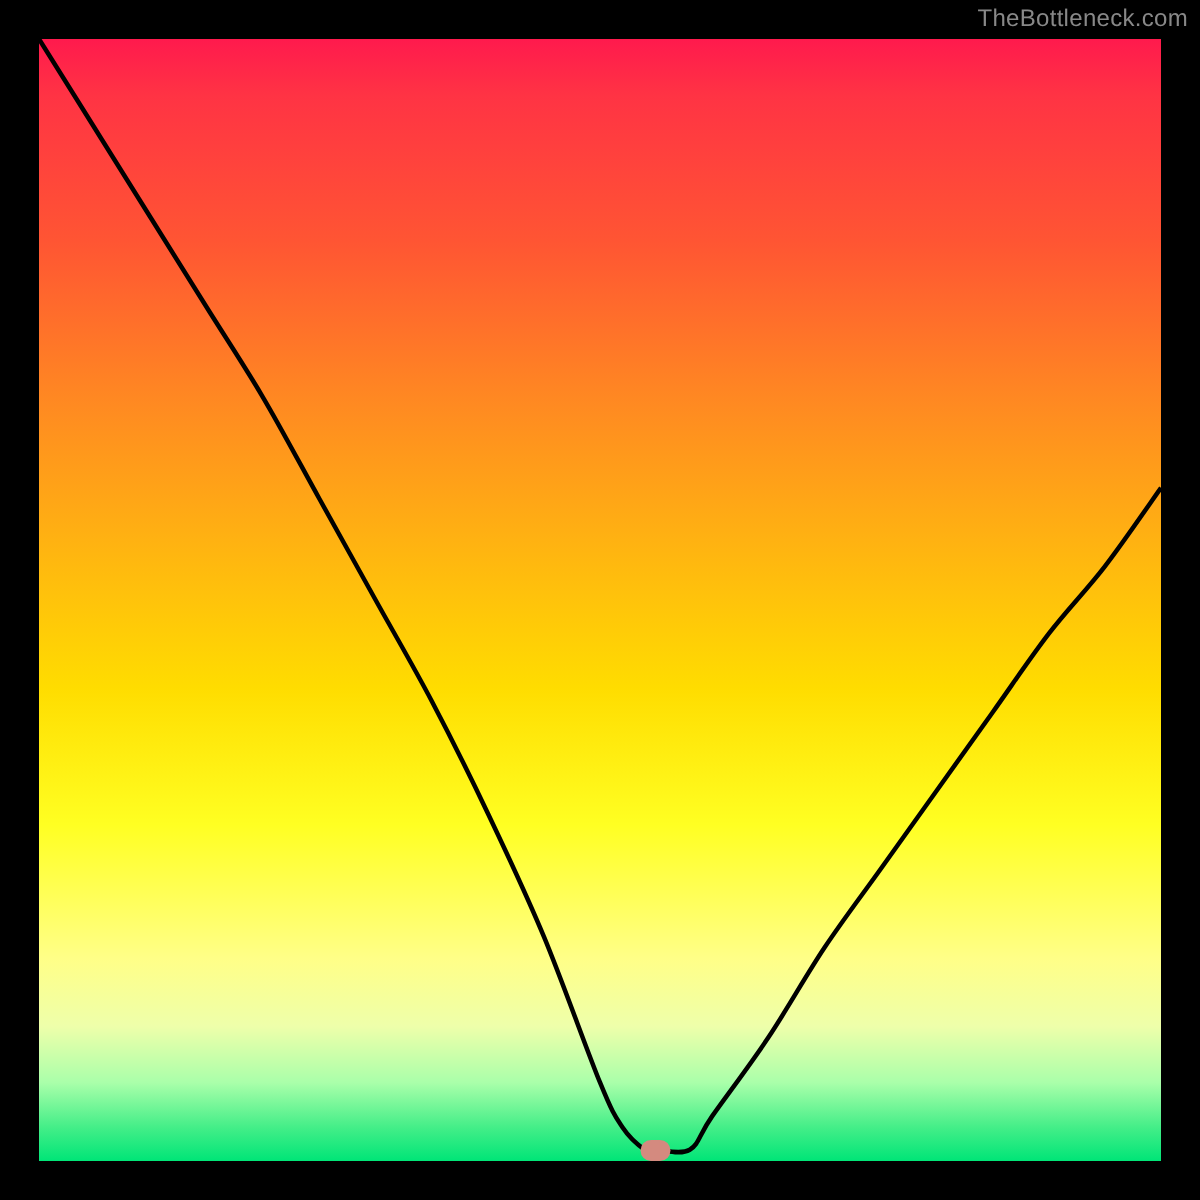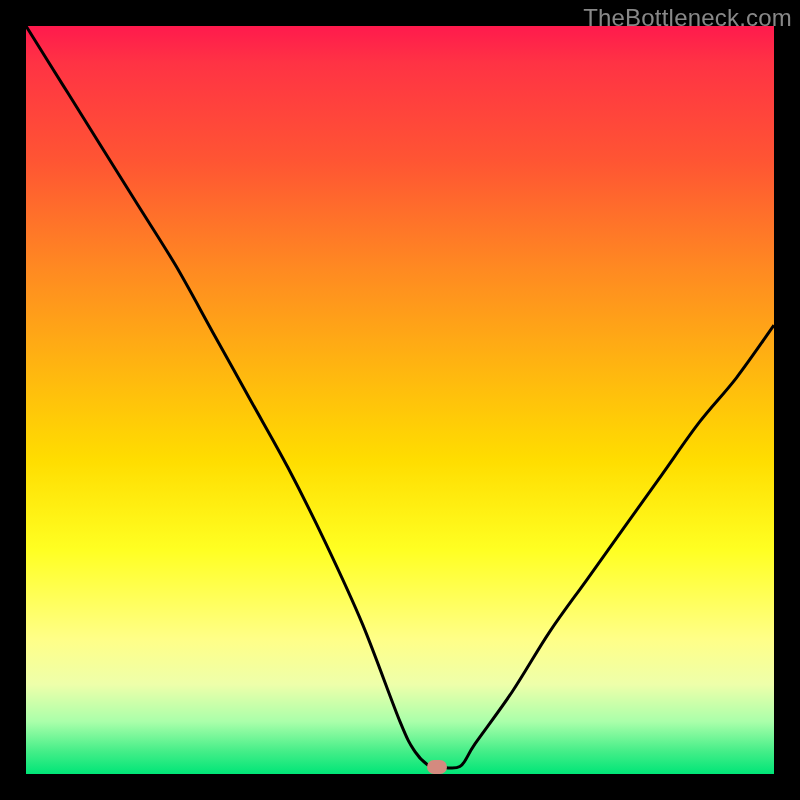--- a/index.html
+++ b/index.html
@@ -49,21 +49,21 @@
     height: 14px;
     background: #d48a7f;
     border-radius: 7px;
     transform: translate(-50%, -50%);
   }
   .watermark {
     position: absolute;
     top: 4px;
     right: 8px;
     color: #888;
-    font-size: 24px;
+    font-size: 16px;
     font-weight: 500;
     letter-spacing: 0.2px;
   }
 </style>
 </head>
 <body>
 
 <div class="watermark">TheBottleneck.com</div>
 
 <div class="chart-container">

